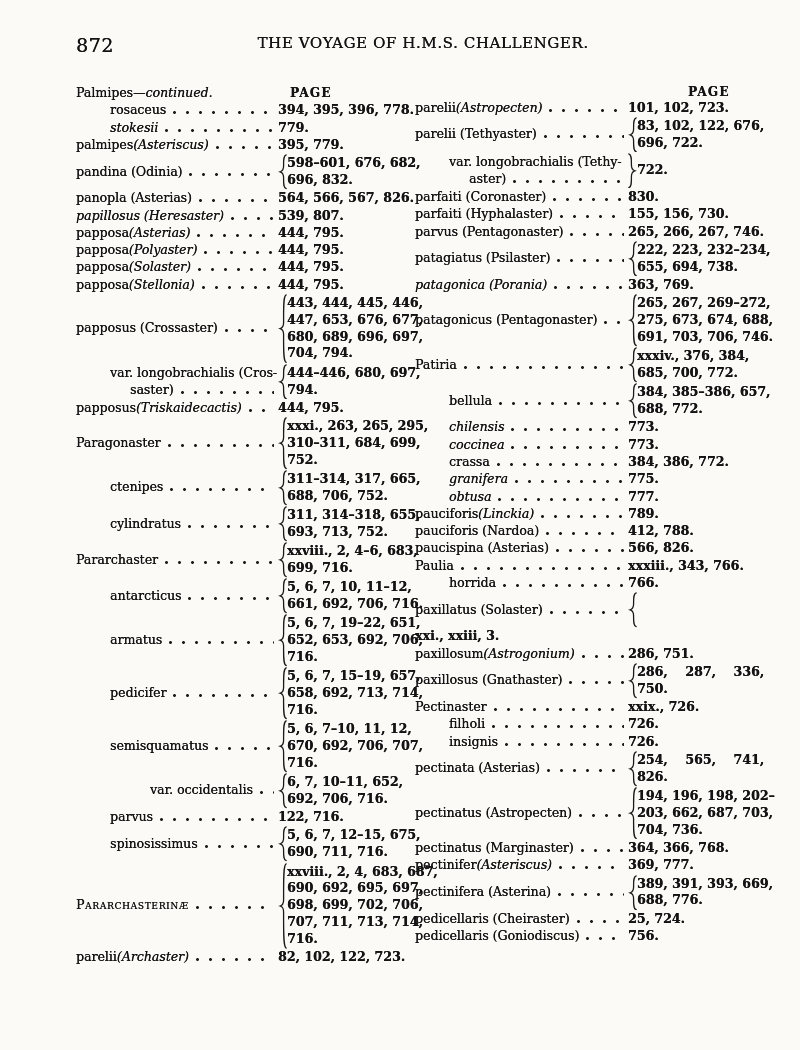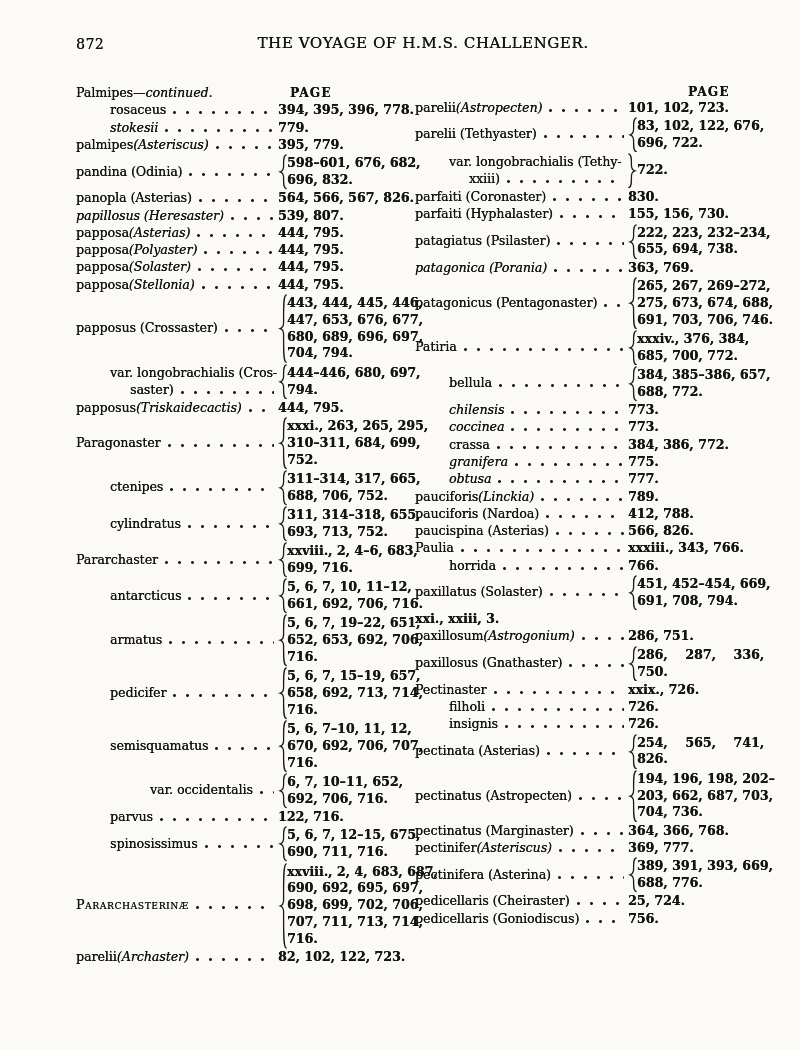--- a/index.html
+++ b/index.html
@@ -3,21 +3,21 @@
 <meta charset="utf-8">
 <style>
   html,body{margin:0;padding:0}
   body{
     width:800px;height:1050px;overflow:hidden;
     background:#fbfaf7;color:#141414;
     font-family:"DejaVu Serif", serif;
   }
   .sheet{padding:34px 42px 0 76px}
   .hdr{position:relative;height:24px}
-  .pageno{font-size:14px;letter-spacing:.5px;text-shadow:.3px 0 0 currentColor}
+  .pageno{font-size:19px;letter-spacing:.5px;text-shadow:.3px 0 0 currentColor}
   .title{position:absolute;left:12px;right:0;top:0;text-align:center;font-size:15px;
          letter-spacing:.6px;text-shadow:.3px 0 0 currentColor}
   .cols{display:flex;margin-top:26px;align-items:flex-start}
   .col{font-size:12.5px}
   .col-left{width:324px;padding-right:5px}
   .divider{flex:0 0 0px;border-left:1.5px solid #2b2b2b;margin-top:2px}
   .col-right{flex:1;padding-left:9px}
   .row{display:flex;align-items:center;margin:0.5px 0}
   .nameblock{flex:1;min-width:0}
   .nline{display:flex;align-items:baseline;line-height:16.8px;white-space:nowrap}
@@ -549,21 +549,21 @@
               <div class="pline">696, 722.</div>
             </div>
           </div>
         </div>
         <div class="row">
           <div class="nameblock">
             <div class="nline i1">
               <span>var. longobrachialis (Tethy-</span>
             </div>
             <div class="nline i2">
-              <span>xxiii)</span>
+              <span>aster)</span>
               <span class="dots"></span>
             </div>
           </div>
           <div class="rightarea">
             <span class="bracebox">
               <svg width="9" height="35.6">
                 <path d="M8.2 0.9 C5.3 1.7 5.6 6.408 5.6 11.8 C5.6 15.8 4.5 17.1 2.2 17.8 C4.5 18.5 5.6 19.8 5.6 23.8 C5.6 29.192 5.3 33.9 8.2 34.7" fill="none" stroke="#1a1a1a" stroke-width="1.3" stroke-linecap="round" transform="translate(9 0) scale(-1 1)"></path>
               </svg>
             </span>
             <div class="pagesblock">
@@ -587,20 +587,33 @@
         <div class="row">
           <div class="nameblock">
             <div class="nline i0">
               <span>parfaiti (Hyphalaster)</span>
               <span class="dots"></span>
             </div>
           </div>
           <div class="rightarea">
             <div class="pagesblock">
               <div class="pline">155, 156, 730.</div>
+            </div>
+          </div>
+        </div>
+        <div class="row">
+          <div class="nameblock">
+            <div class="nline i0">
+              <span>parvus (Pentagonaster)</span>
+              <span class="dots"></span>
+            </div>
+          </div>
+          <div class="rightarea">
+            <div class="pagesblock">
+              <div class="pline">265, 266, 267, 746.</div>
             </div>
           </div>
         </div>
         <div class="row">
           <div class="nameblock">
             <div class="nline i0">
               <span>patagiatus (Psilaster)</span>
               <span class="dots"></span>
             </div>
           </div>
@@ -824,24 +837,20 @@
               <span>paxillatus (Solaster)</span>
               <span class="dots"></span>
             </div>
           </div>
           <div class="rightarea">
             <span class="bracebox">
               <svg width="9" height="35.6">
                 <path d="M8.2 0.9 C5.3 1.7 5.6 6.408 5.6 11.8 C5.6 15.8 4.5 17.1 2.2 17.8 C4.5 18.5 5.6 19.8 5.6 23.8 C5.6 29.192 5.3 33.9 8.2 34.7" fill="none" stroke="#1a1a1a" stroke-width="1.3" stroke-linecap="round"></path>
               </svg>
             </span>
-            <div class="pagesblock">
-              <div class="pline">451, 452–454, 669,</div>
-              <div class="pline">691, 708, 794.</div>
-            </div>
           </div>
         </div>
         <div class="row">
           <div class="rightarea">
             <div class="pagesblock">
               <div class="pline">xxi., xxiii, 3.</div>
             </div>
           </div>
         </div>
         <div class="row">

